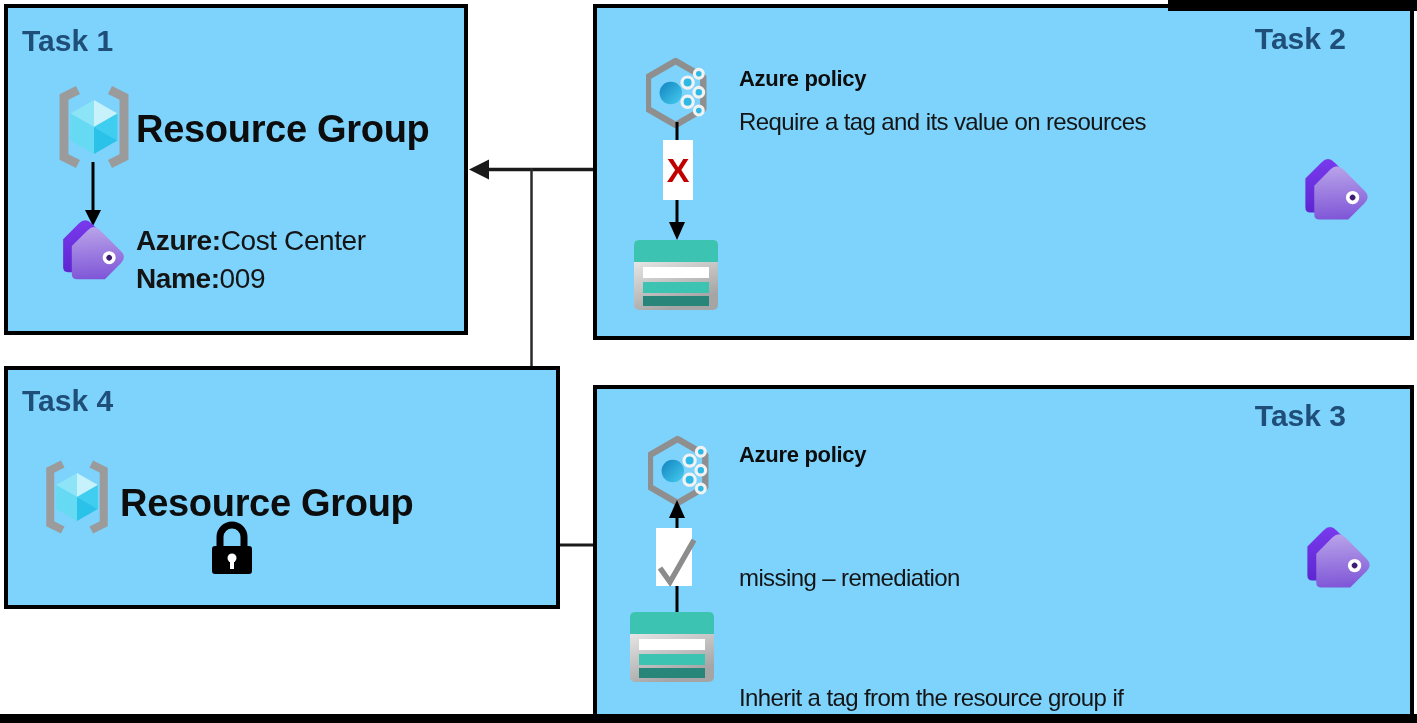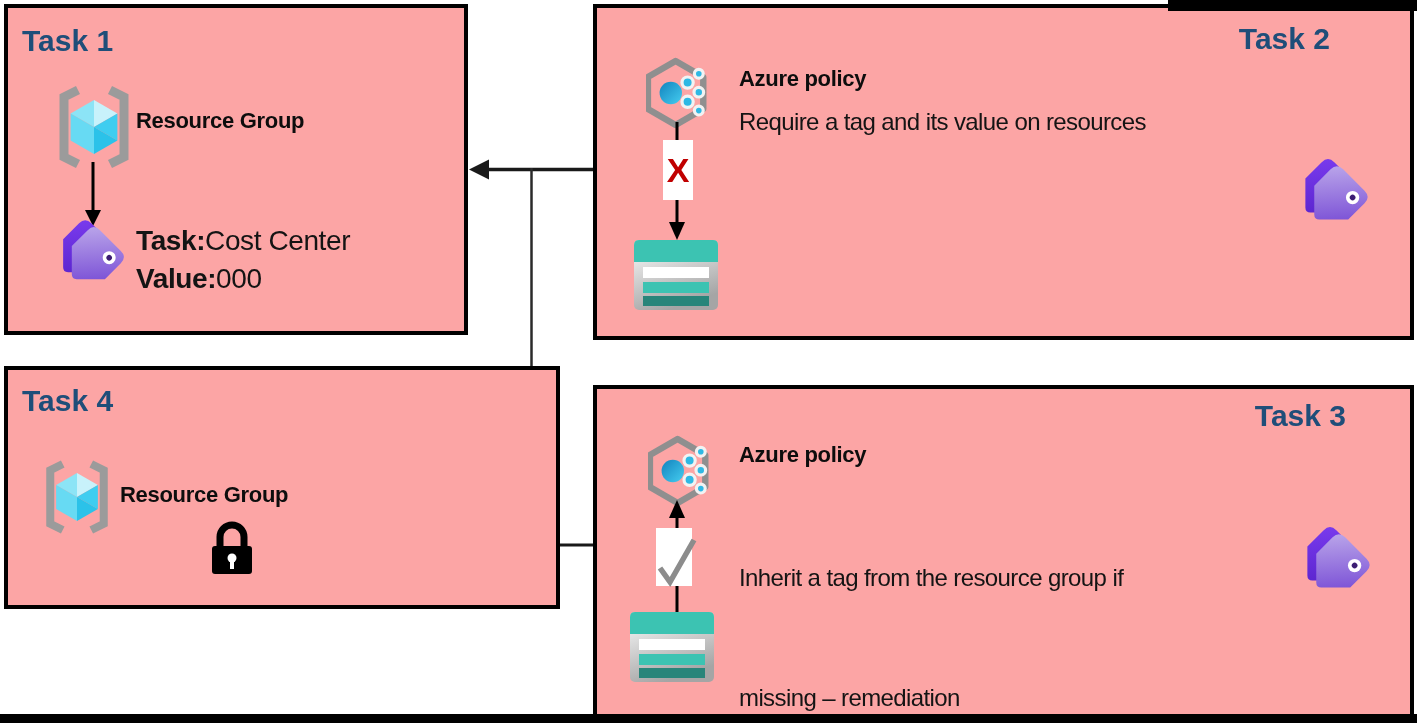--- a/index.html
+++ b/index.html
@@ -2,26 +2,26 @@
 <html><head>
 <meta charset="utf-8">
 <style>
   html,body{margin:0;padding:0;background:#fff;}
   .canvas{
     position:relative;width:1417px;height:723px;background:#ffffff;
     font-family:"Liberation Sans",sans-serif;overflow:hidden;
   }
   .abs{position:absolute;}
   .box{
-    position:absolute;background:#fca5a5;border:4px solid #000;
+    position:absolute;background:#7dd3fc;border:4px solid #000;
     box-sizing:border-box;z-index:2;
   }
   .bar{position:absolute;background:#000;z-index:3;}
   .task-title{font-size:30px;font-weight:bold;color:#1f4e79;}
-  .rg-label{font-size:22px;font-weight:bold;color:#0d0d0d;letter-spacing:-0.3px;}
+  .rg-label{font-size:38px;font-weight:bold;color:#0d0d0d;letter-spacing:-0.3px;}
   .h-bold{font-size:22px;font-weight:bold;color:#0d0d0d;letter-spacing:-0.3px;}
   .body-text{font-size:24px;color:#141414;letter-spacing:-0.6px;white-space:pre-wrap;line-height:40px;}
   .kv{font-size:28px;color:#141414;line-height:38px;letter-spacing:-0.4px;}
   .kv b{font-weight:bold;}
   .kv .val{font-weight:normal;}
   .x-block{
     background:#ffffff;display:flex;align-items:center;justify-content:center;
     font-weight:bold;font-size:34px;color:#c00000;z-index:4;
   }
   .white-block{background:#ffffff;z-index:4;}
@@ -91,27 +91,27 @@
           <circle cx="40" cy="15" r="3.2" fill="#3c1d73"></circle>
       </g>
       <g transform="translate(46,0) rotate(45)">
         <path d="M0,10 Q0,0 10,0 L44,0 Q54,0 54,10 L54,36 L31,59 Q27,63 23,59 L0,36 Z" fill="url(#gTagFront)"></path>
         <circle cx="40" cy="15" r="7.5" fill="#fff"></circle>
           <circle cx="40" cy="15" r="3.2" fill="#3c1d73"></circle>
       </g>
     </svg>
 
     <div class="abs kv" style="left:128px;top:214px;">
-      <div><b>Task:</b><span class="val">Cost Center</span></div>
-      <div><b>Value:</b><span class="val">000</span></div>
+      <div><b>Azure:</b><span class="val">Cost Center</span></div>
+      <div><b>Name:</b><span class="val">009</span></div>
     </div>
   </section>
 
   <section class="box" style="left:593px;top:4px;width:821px;height:336px;">
-    <div class="abs task-title" style="right:80px;top:14px;">Task 2</div>
+    <div class="abs task-title" style="right:64px;top:14px;">Task 2</div>
 
     <svg class="abs" style="left:49px;top:44px;" width="80" height="82" viewBox="0 0 100 100">
       <polygon points="37,10 71.6,30 71.6,70 37,90 2.4,70 2.4,30" stroke="#8f8f8f" stroke-width="8" fill="none" stroke-linejoin="round"></polygon>
       <circle cx="31" cy="50" r="14" fill="url(#gCircle)"></circle>
       <circle cx="52" cy="37" r="7" fill="#2eb8e4" stroke="#f2f2f2" stroke-width="4"></circle>
       <circle cx="52" cy="61" r="7" fill="#2eb8e4" stroke="#f2f2f2" stroke-width="4"></circle>
       <circle cx="66" cy="26" r="5.5" fill="#2eb8e4" stroke="#f2f2f2" stroke-width="4"></circle>
       <circle cx="66" cy="49" r="6" fill="#2eb8e4" stroke="#f2f2f2" stroke-width="4"></circle>
       <circle cx="66" cy="72" r="5.5" fill="#2eb8e4" stroke="#f2f2f2" stroke-width="4"></circle>
     </svg>
@@ -177,22 +177,22 @@
       <circle cx="31" cy="50" r="14" fill="url(#gCircle)"></circle>
       <circle cx="52" cy="37" r="7" fill="#2eb8e4" stroke="#f2f2f2" stroke-width="4"></circle>
       <circle cx="52" cy="61" r="7" fill="#2eb8e4" stroke="#f2f2f2" stroke-width="4"></circle>
       <circle cx="66" cy="26" r="5.5" fill="#2eb8e4" stroke="#f2f2f2" stroke-width="4"></circle>
       <circle cx="66" cy="49" r="6" fill="#2eb8e4" stroke="#f2f2f2" stroke-width="4"></circle>
       <circle cx="66" cy="72" r="5.5" fill="#2eb8e4" stroke="#f2f2f2" stroke-width="4"></circle>
     </svg>
 
     <div class="abs h-bold" style="left:142px;top:53px;">Azure policy</div>
     <div class="abs body-text" style="left:142px;top:89px;">
+      <div>missing – remediation</div>
       <div>Inherit a tag from the resource group if</div>
-      <div>missing – remediation</div>
     </div>
 
     <div class="abs white-block" style="left:59px;top:139px;width:36px;height:58px;"></div>
     <svg class="abs" style="left:69px;top:109px;" width="22" height="126">
       <polygon points="11,2 3,20 19,20" fill="#000"></polygon>
       <line x1="11" y1="14" x2="11" y2="120" stroke="#000" stroke-width="3"></line>
     </svg>
     <svg class="abs over" style="left:55px;top:143px;" width="48" height="58">
       <path d="M8,36 L18,50 L42,8" stroke="#8c8c8c" stroke-width="5.5" fill="none"></path>
     </svg>

